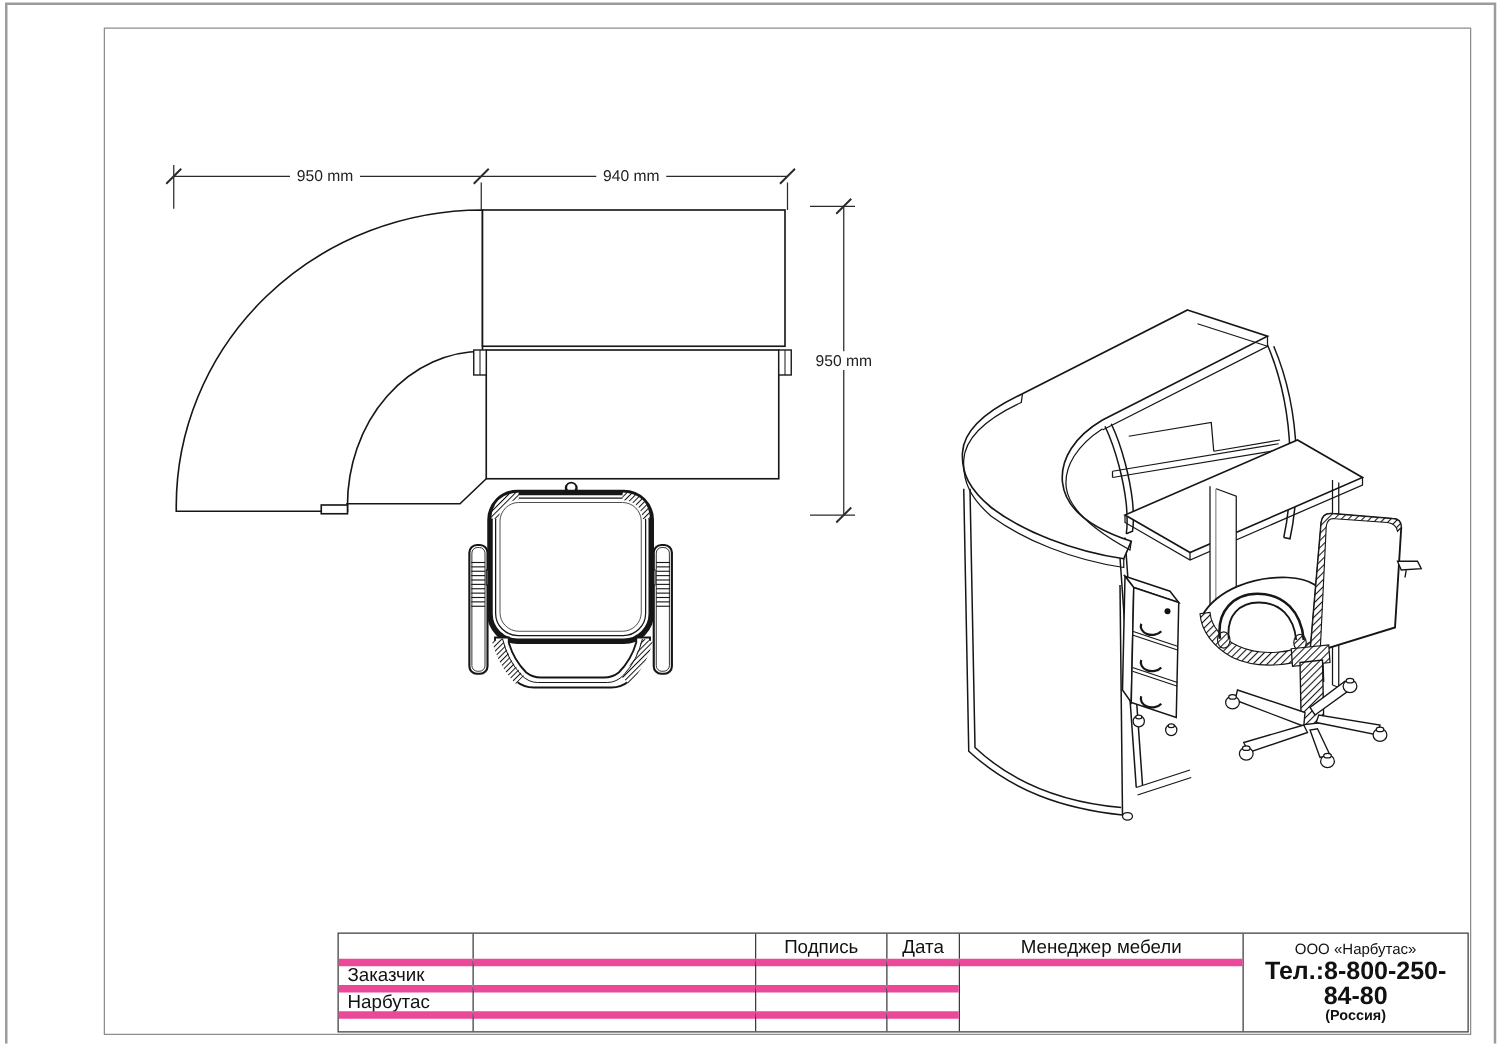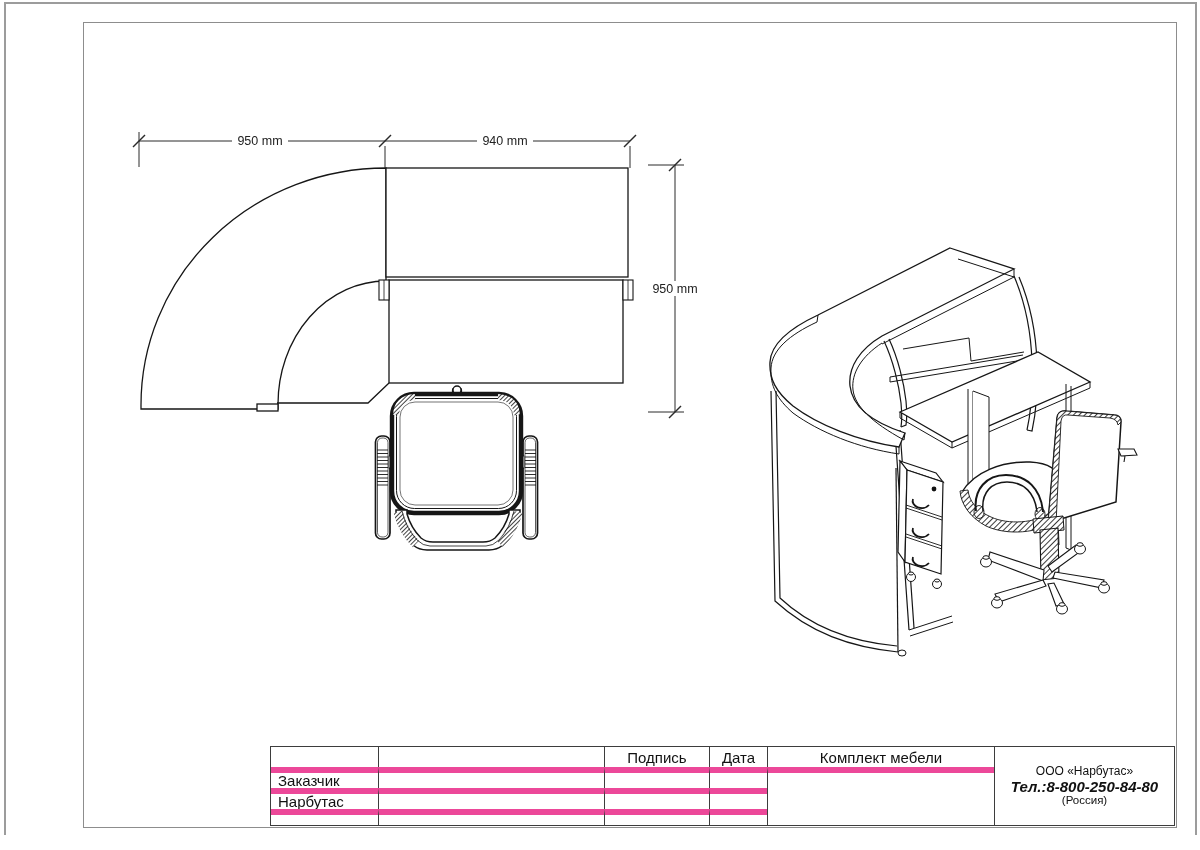--- a/index.html
+++ b/index.html
@@ -17,22 +17,22 @@
       border:1px solid #3d3d3d;background:#fff;color:#111;}
   #title-block > div{border-left:1px solid #3d3d3d;border-top:6px solid #ec4899;
       display:flex;align-items:center;font-size:15px;line-height:1;}
   #title-block > div.first-col{border-left:none;}
   #title-block > div.first-row{border-top:none;}
   .cell-center{justify-content:center;text-align:center;}
   .cell-label{padding-left:7px;}
   #company-cell{grid-column:6;grid-row:1 / 5;flex-direction:column;justify-content:center;
       align-items:stretch;padding:2px 6px;}
   #company-cell .co-name{font-size:12px;text-align:center;}
-  #company-cell .co-phone{font-size:15px;font-weight:bold;text-align:center;margin-top:2px;font-style:italic;}
-  #company-cell .co-country{font-size:11.5px;font-weight:normal;text-align:left;margin-top:1px;}
+  #company-cell .co-phone{font-size:20px;font-weight:bold;text-align:center;margin-top:2px;}
+  #company-cell .co-country{font-size:11.5px;font-weight:bold;text-align:left;margin-top:1px;}
   .merged-set{grid-column:5;grid-row:2 / 5;}
 </style>
 </head>
 <body>
 
 <div id="sheet">
   <div id="outer-border"></div>
   <div id="inner-frame"></div>
 
   <svg id="drawing-svg" width="1200" height="850" viewBox="0 0 1200 850">
@@ -256,21 +256,21 @@
         </g>
       </g>
     </g>
   </svg>
 
   <div id="title-block">
     <div class="first-col first-row"></div>
     <div class="first-row"></div>
     <div class="first-row cell-center">Подпись</div>
     <div class="first-row cell-center">Дата</div>
-    <div class="first-row cell-center">Комплект мебели</div>
+    <div class="first-row cell-center">Менеджер мебели</div>
     <div class="first-row" id="company-cell">
       <div class="co-name">ООО «Нарбутас»</div>
       <div class="co-phone">Тел.:8-800-250-84-80</div>
       <div class="co-country">(Россия)</div>
     </div>
 
     <div class="first-col cell-label">Заказчик</div>
     <div></div>
     <div></div>
     <div></div>

